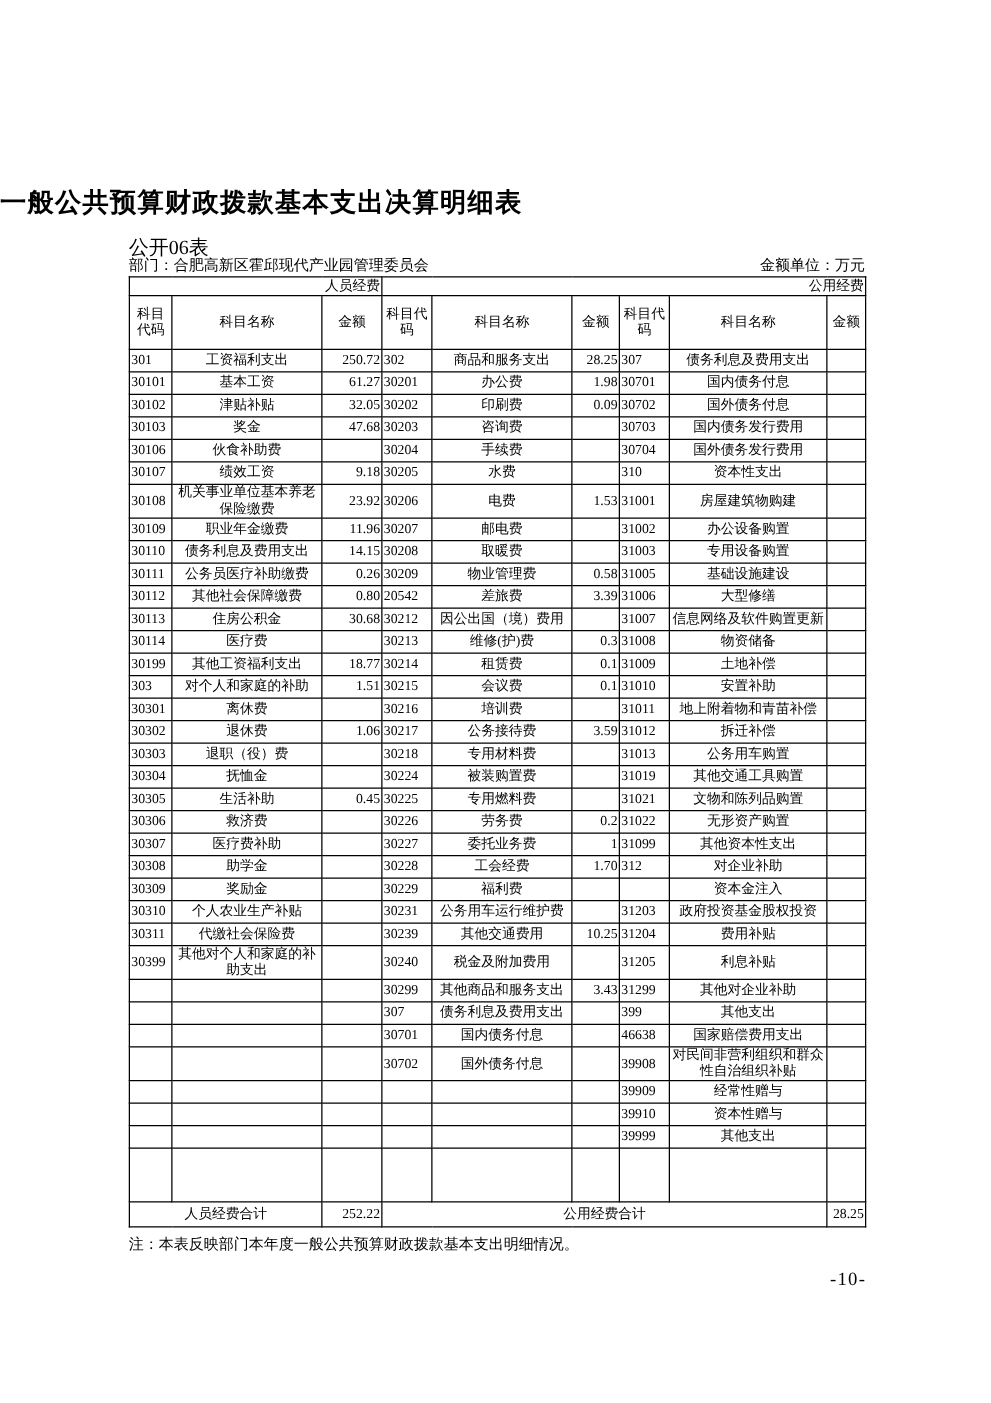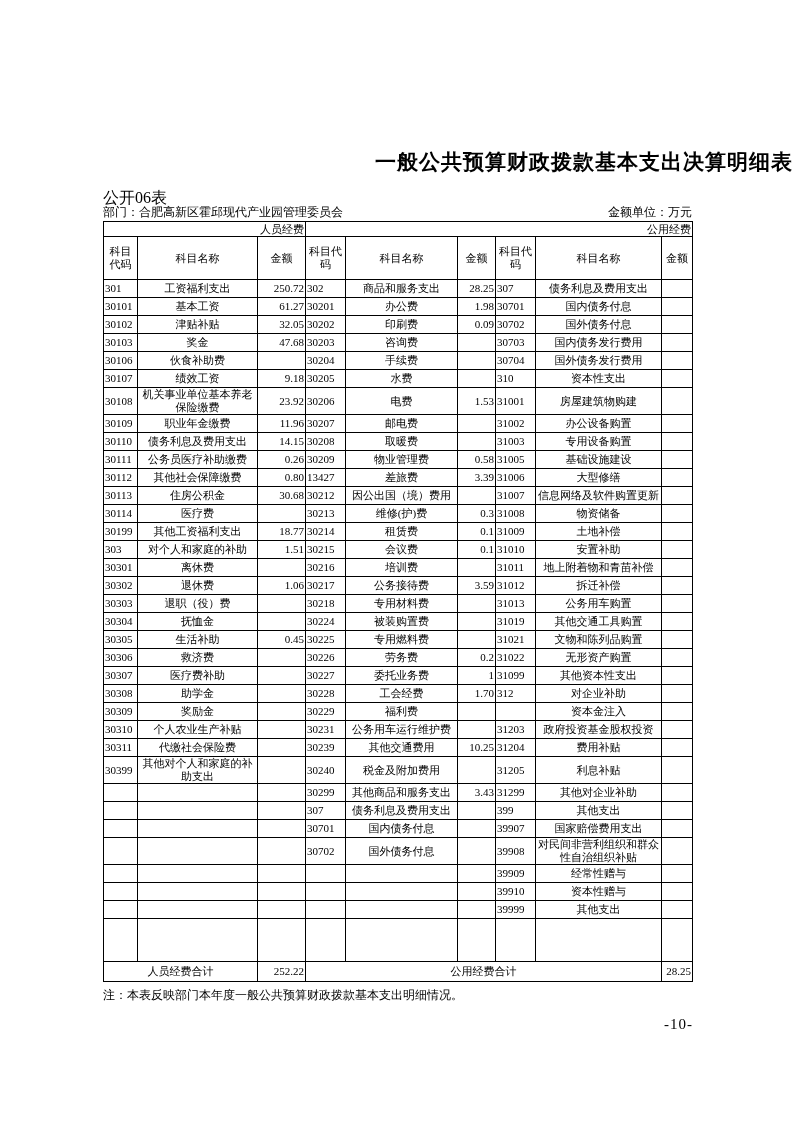--- a/index.html
+++ b/index.html
@@ -3,21 +3,21 @@
 <meta charset="utf-8">
 <style>
   html,body{margin:0;padding:0;}
   body{
     width:793px;height:1122px;background:#ffffff;color:#000;
     font-family:"Liberation Serif","DejaVu Serif",serif;
     position:relative;overflow:hidden;
   }
   .title{
     position:absolute;top:148px;left:0;width:100%;
-    text-align:right;font-size:21px;font-weight:bold;letter-spacing:1px;
+    text-align:left;font-size:21px;font-weight:bold;letter-spacing:1px;
   }
   .table-code{
     position:absolute;top:188px;left:103px;width:589px;
     font-size:16px;
   }
   .meta-row{
     position:absolute;top:204px;left:103px;width:589px;
     display:flex;justify-content:space-between;font-size:12px;gap:34px;
   }
   .content{position:absolute;top:221px;left:103px;width:589px;}
@@ -192,21 +192,21 @@
           <td class="name">物业管理费</td>
           <td class="amt">0.58</td>
           <td class="code">31005</td>
           <td class="name">基础设施建设</td>
           <td class="amt"></td>
         </tr>
         <tr>
           <td class="code">30112</td>
           <td class="name">其他社会保障缴费</td>
           <td class="amt">0.80</td>
-          <td class="code">13427</td>
+          <td class="code">20542</td>
           <td class="name">差旅费</td>
           <td class="amt">3.39</td>
           <td class="code">31006</td>
           <td class="name">大型修缮</td>
           <td class="amt"></td>
         </tr>
         <tr>
           <td class="code">30113</td>
           <td class="name">住房公积金</td>
           <td class="amt">30.68</td>
@@ -404,21 +404,21 @@
           <td class="name">其他支出</td>
           <td class="amt"></td>
         </tr>
         <tr>
           <td class="code"></td>
           <td class="name"></td>
           <td class="amt"></td>
           <td class="code">30701</td>
           <td class="name">国内债务付息</td>
           <td class="amt"></td>
-          <td class="code">39907</td>
+          <td class="code">46638</td>
           <td class="name">国家赔偿费用支出</td>
           <td class="amt"></td>
         </tr>
         <tr>
           <td class="code"></td>
           <td class="name"></td>
           <td class="amt"></td>
           <td class="code">30702</td>
           <td class="name">国外债务付息</td>
           <td class="amt"></td>

